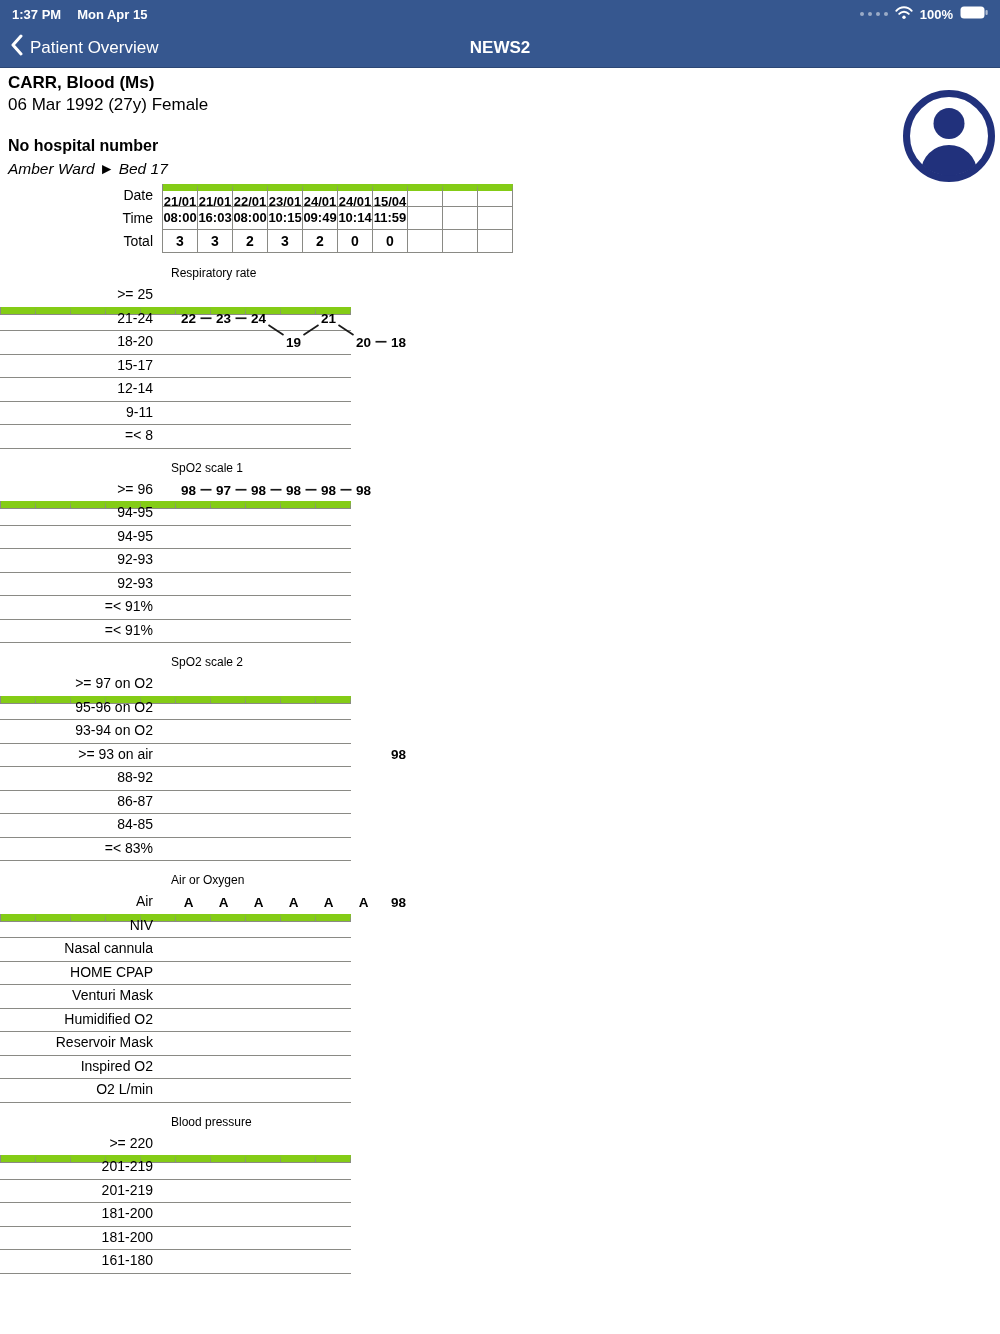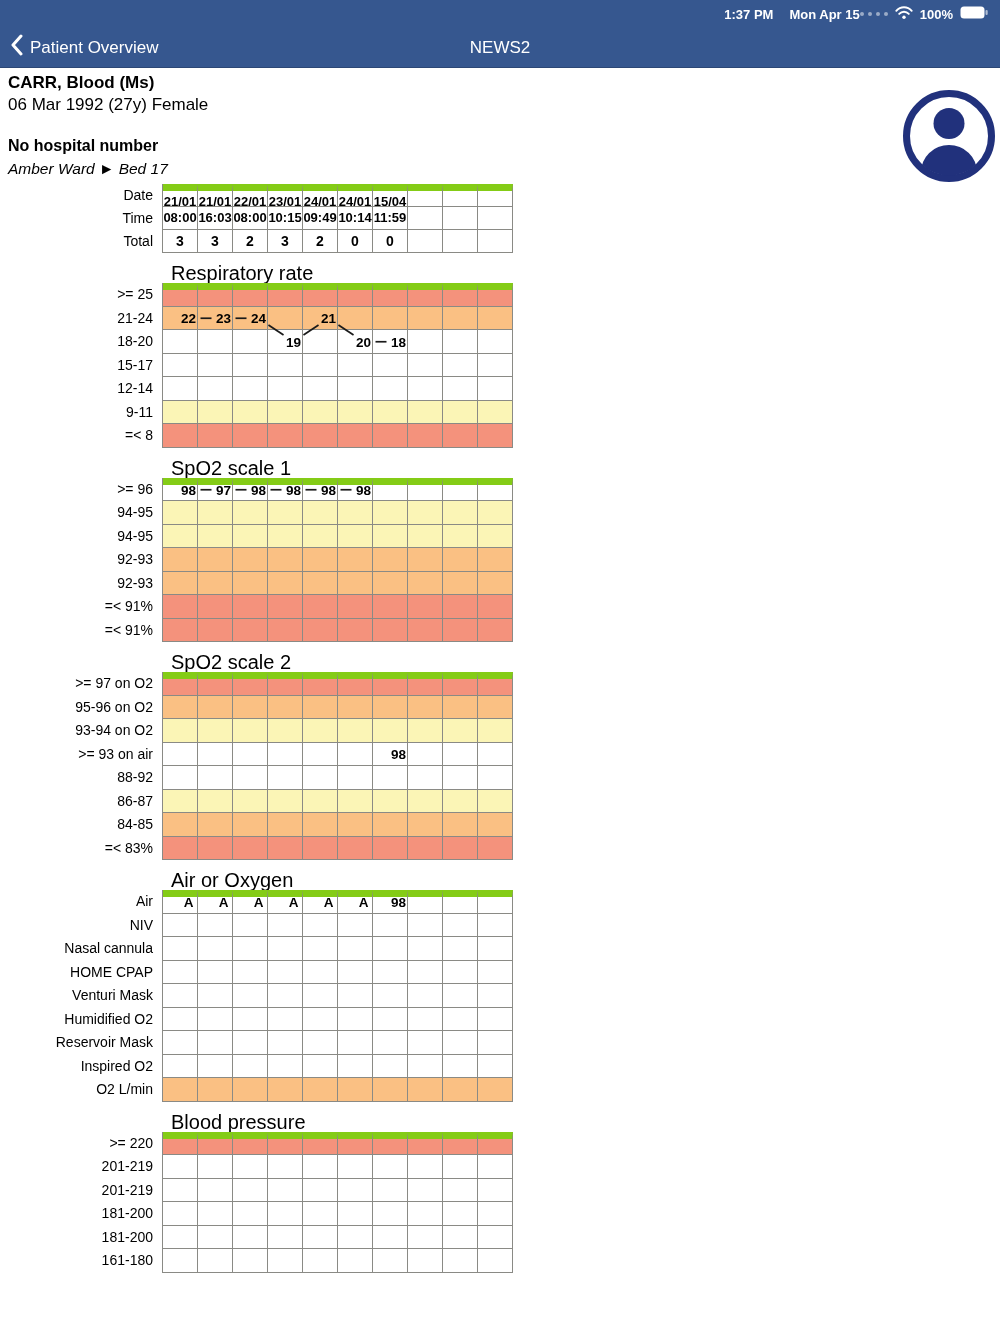--- a/index.html
+++ b/index.html
@@ -1,65 +1,65 @@
 <!DOCTYPE html>
 <html><head>
 <meta charset="utf-8">
 <style>
   * { margin:0; padding:0; box-sizing:border-box; }
   html,body { width:1000px; height:1334px; overflow:hidden; background:#fff;
     font-family:"Liberation Sans","DejaVu Sans",sans-serif; color:#000; }
 
   
   .header { background:#36578F; }
-  .status-bar { height:28px; display:flex; justify-content:flex-end; align-items:center;
+  .status-bar { height:28px; display:flex; justify-content:space-between; align-items:center;
     padding:0 12px; color:#fff; font-size:13px; font-weight:600; }
   .status-left { display:flex; gap:16px; }
   .status-right { display:flex; align-items:center; gap:7px; }
   .cell-dots { display:flex; gap:4px; align-items:center; }
   .cell-dots i { width:4px; height:4px; border-radius:50%; background:rgba(255,255,255,.5); }
   .nav-bar { height:40px; position:relative; display:flex; align-items:center;
     color:#fff; border-bottom:1px solid rgba(0,0,0,.18); }
   .back-button { display:flex; align-items:center; gap:7px; margin-left:10px;
     font-size:17px; z-index:2; cursor:pointer; }
   .nav-title { position:absolute; left:0; right:0; text-align:center;
-    font-size:17px; font-weight:400; }
+    font-size:17px; font-weight:700; }
 
   
   .content { position:relative; }
   .pad { padding-left:8px; }
   .patient-name { font-size:17px; font-weight:700; line-height:21px; margin-top:4px; }
   .patient-dob  { font-size:17px; line-height:21px; margin-top:1px; }
   .patient-hosp { font-size:16px; font-weight:700; line-height:19px; margin-top:21px; }
   .patient-ward { font-size:15.5px; line-height:19px; margin-top:4px;font-style:italic; }
   .avatar { position:absolute; top:18px; left:903px; width:92px; height:92px; }
 
   
   .obs-table { margin-top:6px; }
   .t-row, .chart-row { display:flex; }
   .t-row { height:23px; }
-  .chart-row { height:23.5px; }
+  .chart-row { height:23.5px;flex-direction:column; }
   .t-label, .row-label { width:162px; padding-right:9px; text-align:right;
     font-size:14px; color:#000; white-space:nowrap; }
   .t-label { line-height:23px; }
   .row-label { line-height:23.5px; }
   .cells { display:flex; border-left:1px solid #8a8a85; }
   .cell { width:35px; border-right:1px solid #8a8a85; border-bottom:1px solid #8a8a85;
     text-align:center; }
   .t-row:first-child .cell, .chart-row:first-child .cell { border-top:7px solid #84cc16; }
   .t-cell { font-size:13px; font-weight:600; line-height:22px; }
   .t-row-total .t-cell { font-size:14px; font-weight:700; }
   .bg-white  { background:#ffffff; }
   .bg-red    { background:#F4927C; }
   .bg-orange { background:#FAC083; }
   .bg-yellow { background:#FBF5B6; }
 
   
   .chart-section { margin-top:10px; }
-  .chart-title { margin-left:171px; font-size:20px; line-height:20px; }
+  .chart-title { margin-left:171px; font-size:12px; line-height:20px; }
   .chart-grid { position:relative; }
   .chart-overlay { position:absolute; left:171px; top:0; pointer-events:none; }
 </style>
 </head>
 <body>
 
 <div class="header">
   <div class="status-bar">
     <div class="status-left">
       <span>1:37 PM</span>

